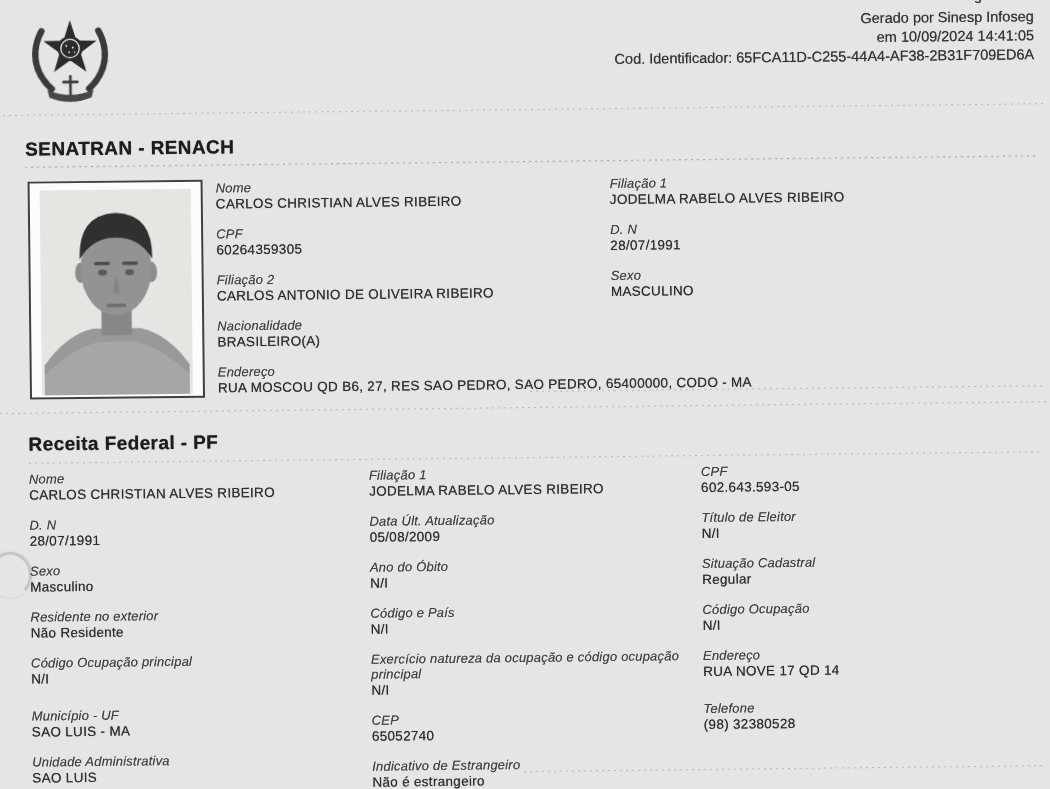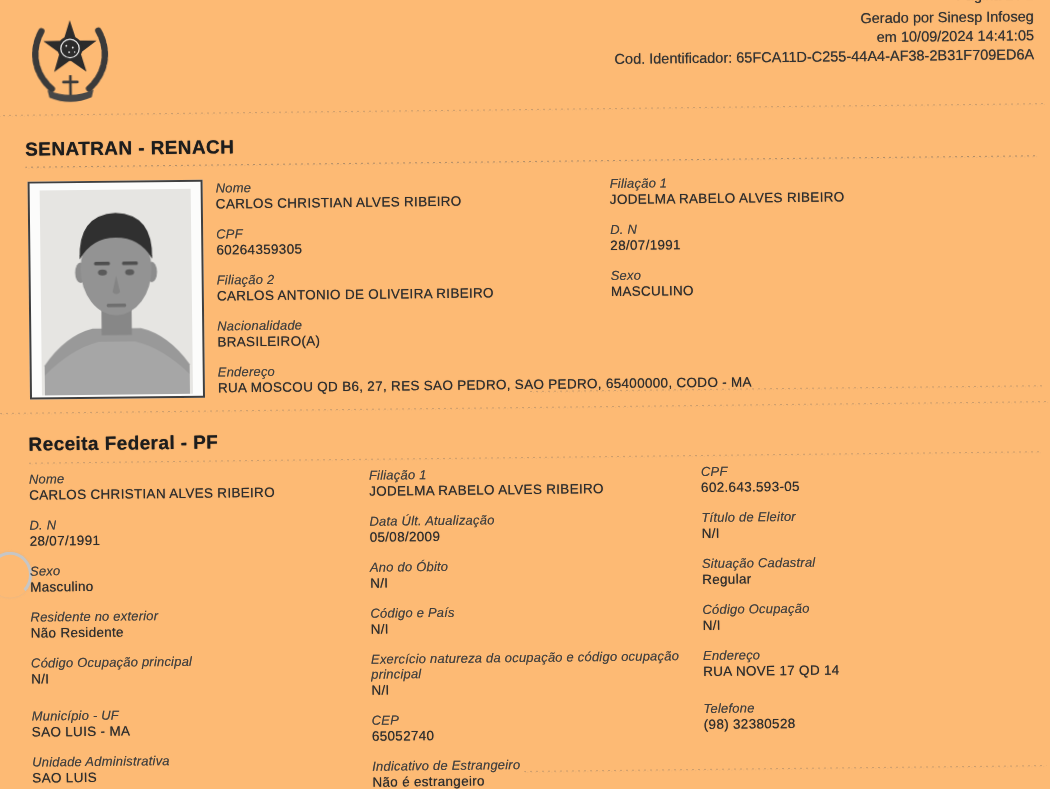--- a/index.html
+++ b/index.html
@@ -1,17 +1,17 @@
 <!DOCTYPE html>
 <html><head>
 <meta charset="utf-8">
 <style>
   html,body{margin:0;padding:0;background:#fff;}
   .page{
-    position:relative;width:1050px;height:789px;background:#fdba74;overflow:hidden;
+    position:relative;width:1050px;height:789px;background:#e5e5e5;overflow:hidden;
     font-family:"Liberation Sans", sans-serif;color:#2e2e2e;
   }
   .tilt{position:absolute;inset:0;transform:rotate(-0.65deg);transform-origin:50% 50%;}
   .label{font-style:italic;font-size:13px;line-height:15px;color:#3f3f3f;
          text-shadow:0 0 0.6px rgba(60,60,60,.6);letter-spacing:.2px;}
   .value{font-size:13.5px;line-height:16px;color:#2d2d2d;margin-top:1px;
          text-shadow:0 0 0.7px rgba(40,40,40,.7);letter-spacing:.3px;}
   .field{margin-bottom:14px;}
 
   

